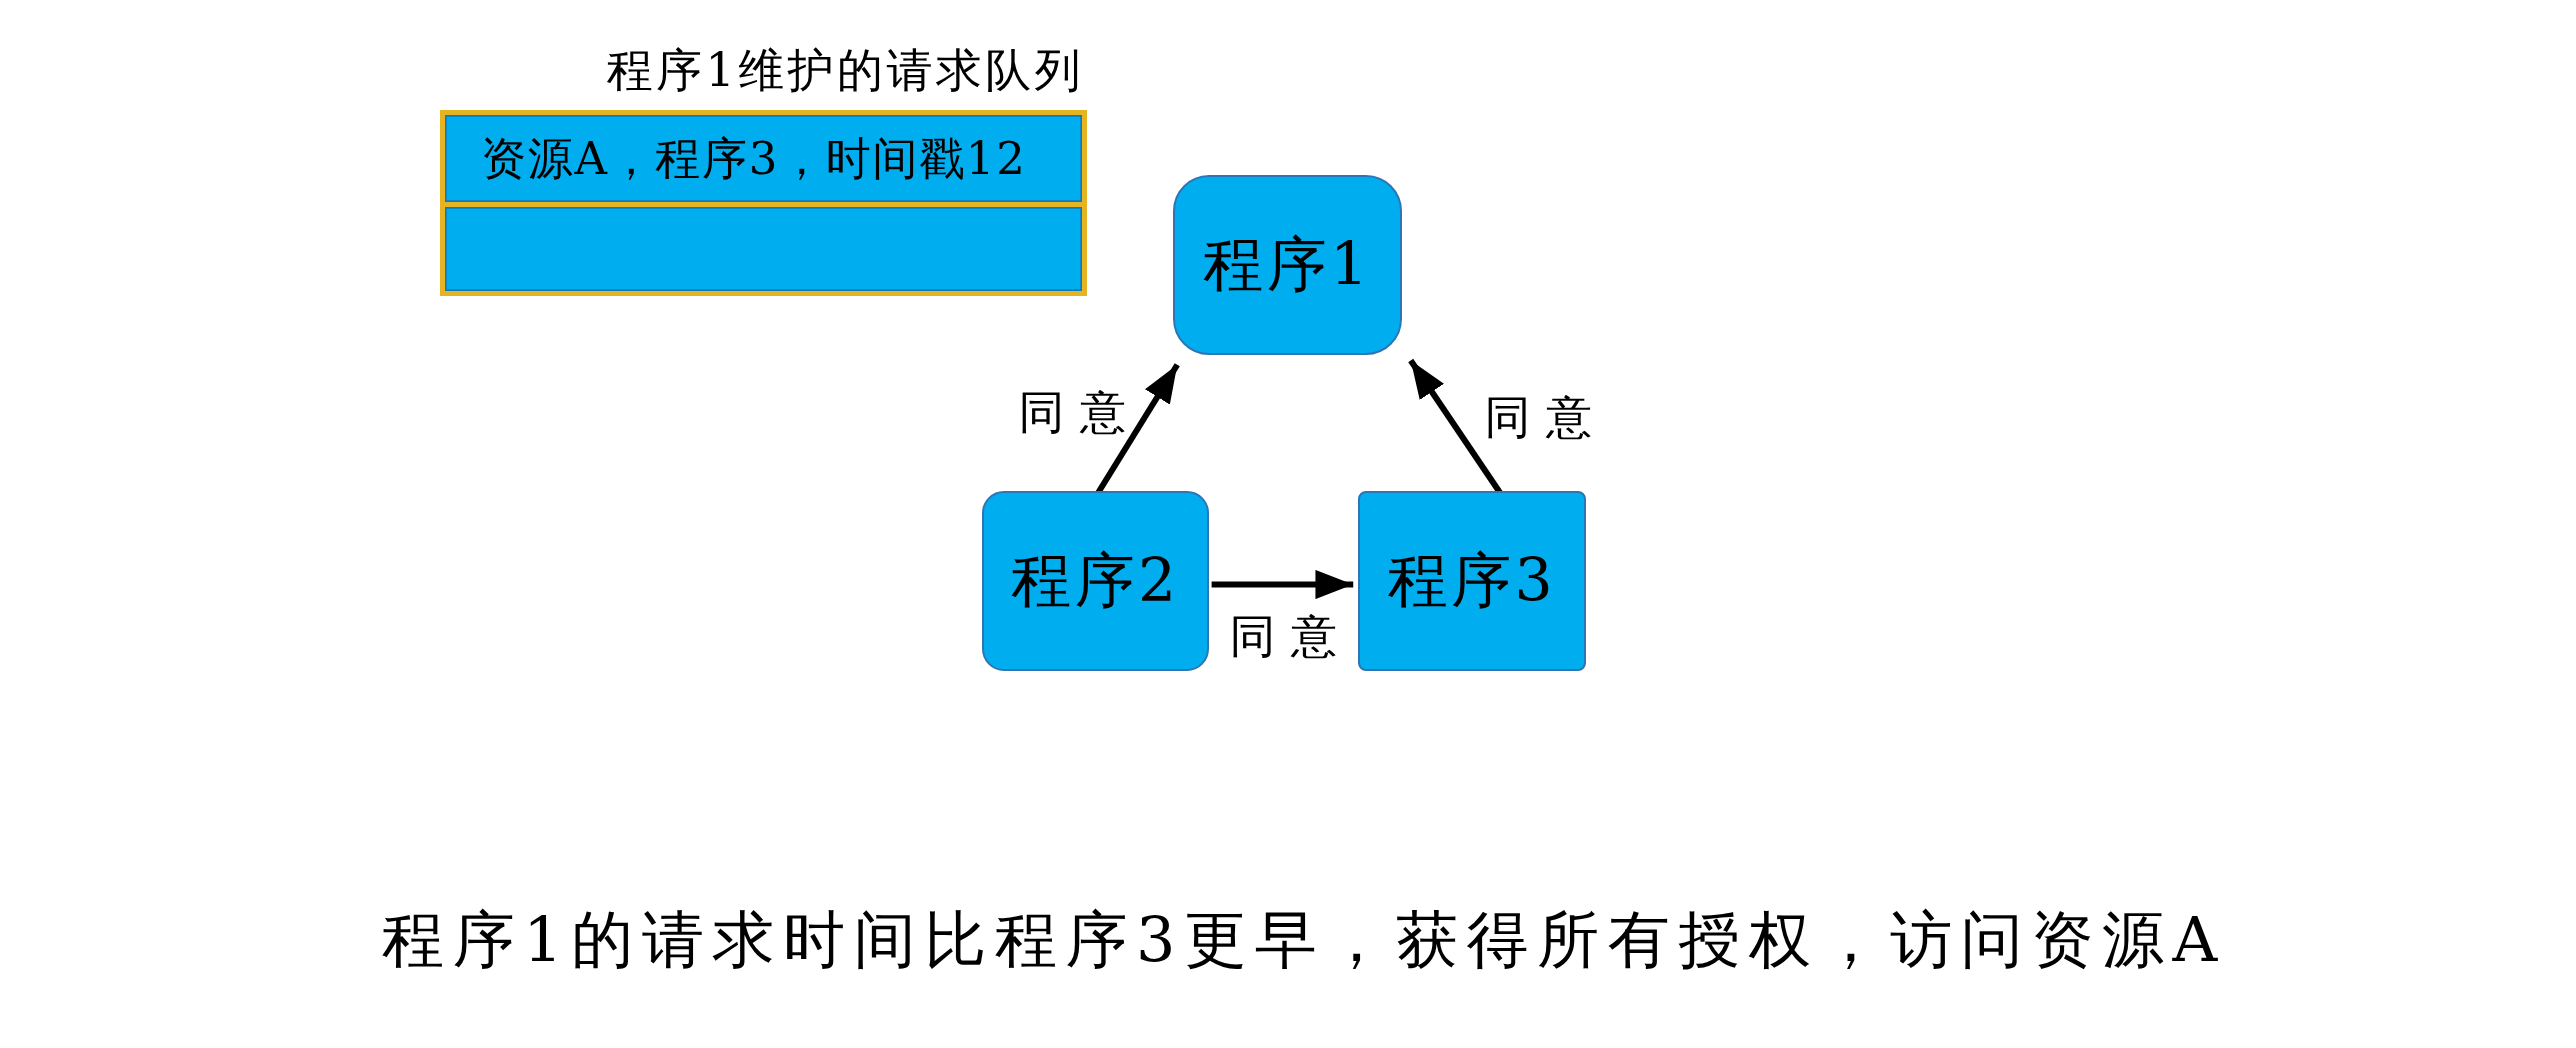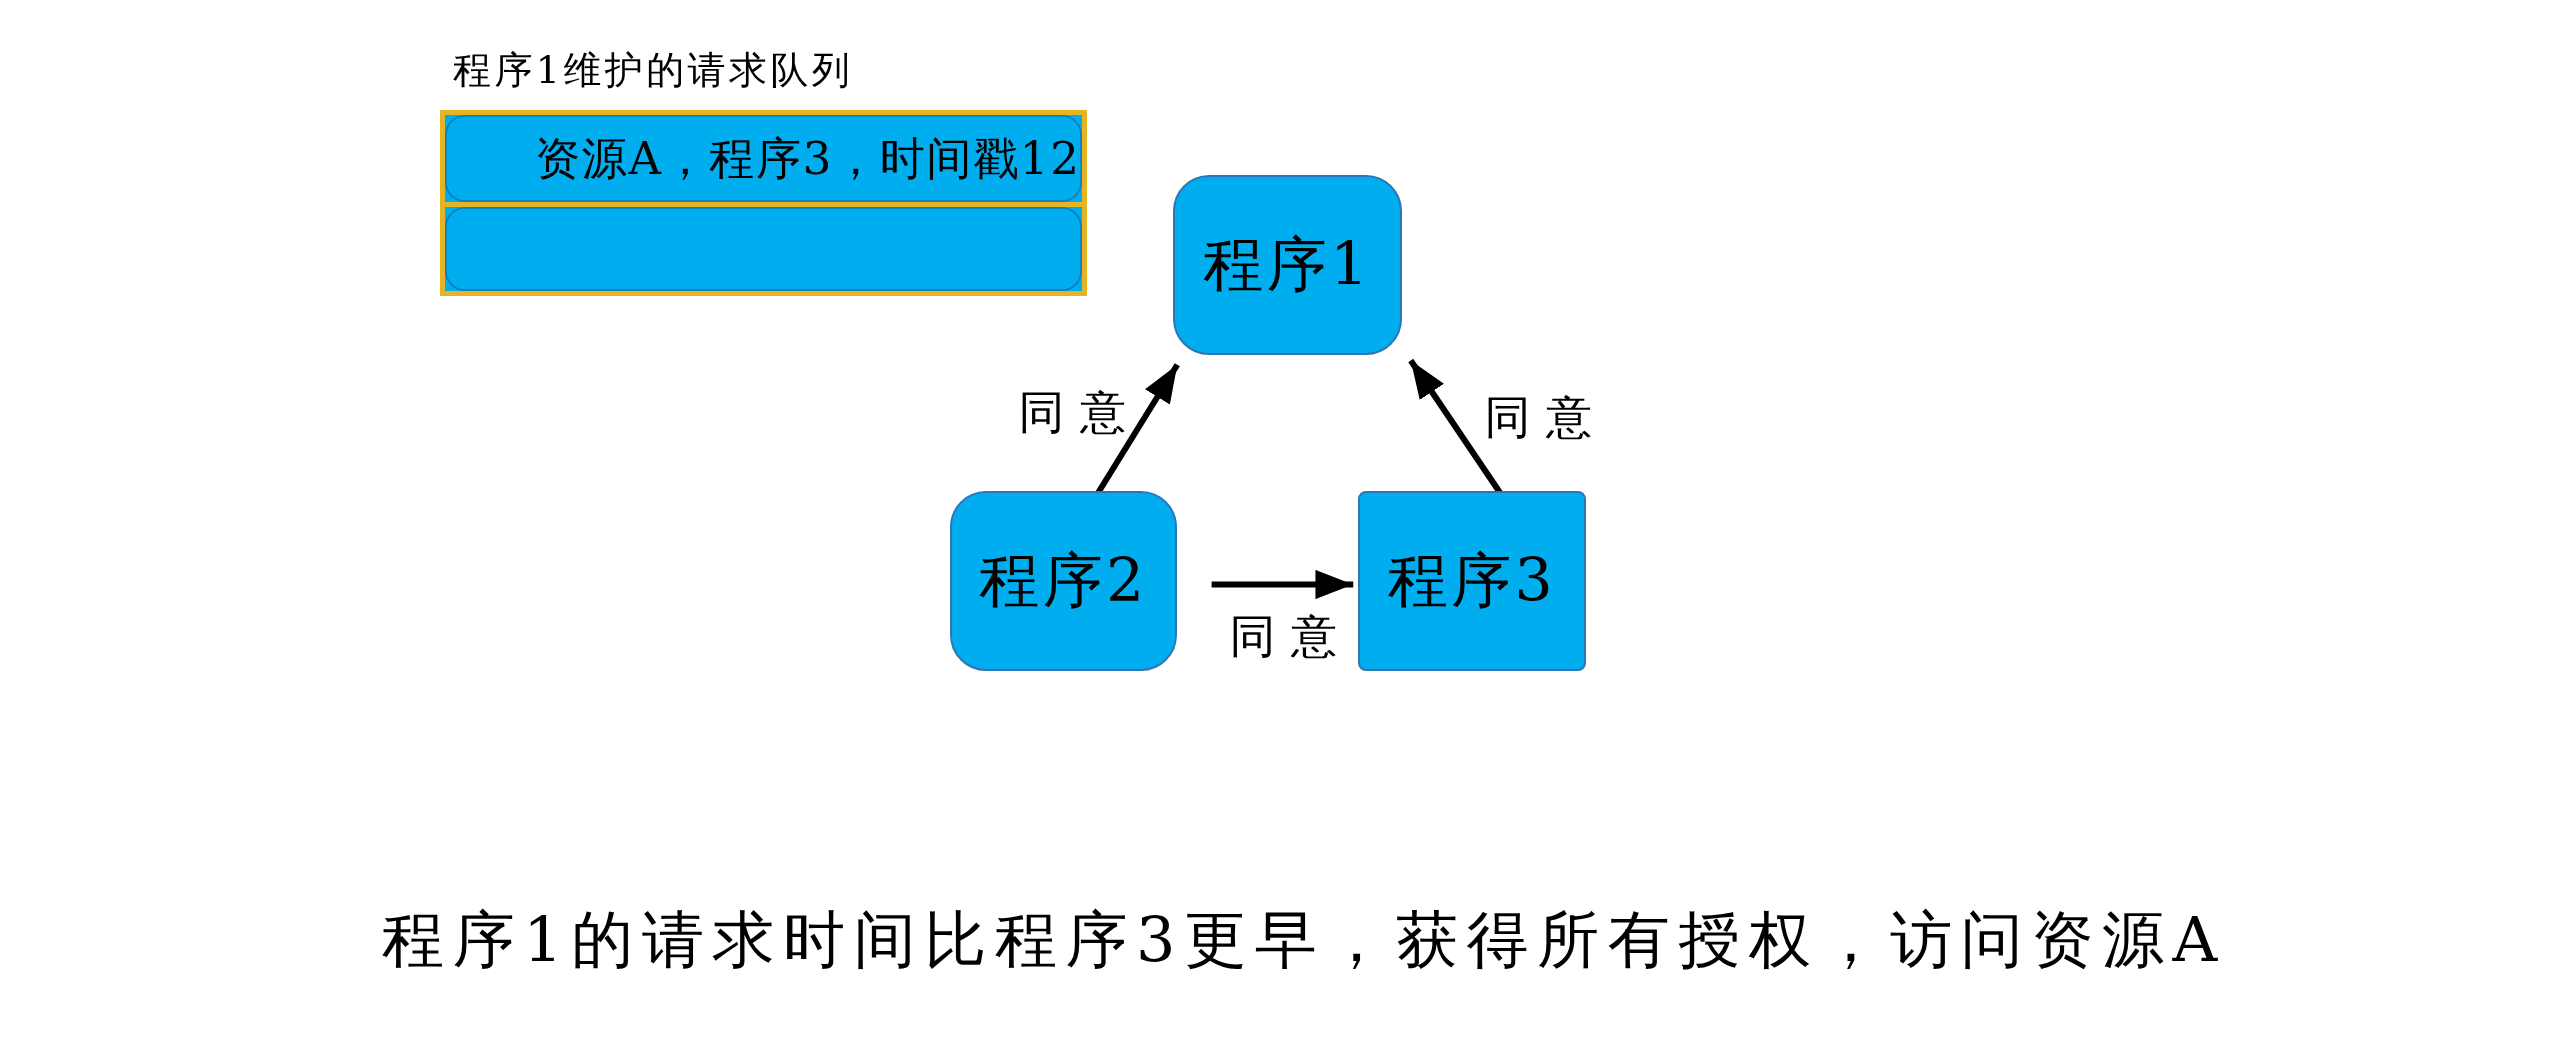--- a/index.html
+++ b/index.html
@@ -13,27 +13,27 @@
     height: 1048px;
     background: var(--background, #ffffff);
     font-family: "DejaVu Serif", "Liberation Serif", serif;
     color: var(--text, #000000);
     overflow: hidden;
   }
 
   
   .queue-title {
     position: absolute;
-    left: 453px;
+    left: 437px;
     top: 38px;
     width: 647px;
     height: 65px;
     line-height: 65px;
-    text-align: left;
-    font-size: 38px;
+    text-align: right;
+    font-size: 46px;
     letter-spacing: 3.4px;
     white-space: nowrap;
   }
 
   
   .queue-box {
     position: absolute;
     left: 440px;
     top: 110px;
     width: 647px;
@@ -41,26 +41,25 @@
     box-sizing: border-box;
     border: 5.2px solid var(--queue-border, #E6B422);
     background: var(--node-fill, #00AEEF);
     display: flex;
     flex-direction: column;
   }
   .queue-row {
     box-sizing: border-box;
     display: flex;
     align-items: center;
-    padding-left: 90px;
+    padding-left: 36px;
     font-size: 45px;
     letter-spacing: 1.7px;
     box-shadow: inset 0 0 0 1.7px rgba(26, 84, 140, 0.55);
     white-space: nowrap;
-    border-radius: 20px;
   }
   .queue-row.row1 { height: 87px; }
   .queue-row.row2 { flex: 1; }
   .queue-divider {
     height: 5.2px;
     background: var(--queue-border, #E6B422);
   }
 
   
   .node {
@@ -70,21 +69,21 @@
     border: 2.6px solid var(--node-border, #2E75B6);
     border-radius: 36px;
     display: flex;
     align-items: center;
     justify-content: center;
     font-size: 60px;
     letter-spacing: 3.4px;
     white-space: nowrap;
   }
   .node1 { left: 1173px; top: 175px; width: 229px; height: 180px; }
-  .node2 { left: 950px; top: 491px; width: 227px; height: 180px; }
+  .node2 { left: 982px; top: 491px; width: 227px; height: 180px; border-radius: 22px; }
   .node3 { left: 1358px; top: 491px; width: 228px; height: 180px; border-radius: 8px; }
 
   
   .arrows {
     position: absolute;
     left: 0;
     top: 0;
     width: 2576px;
     height: 1048px;
     pointer-events: none;

